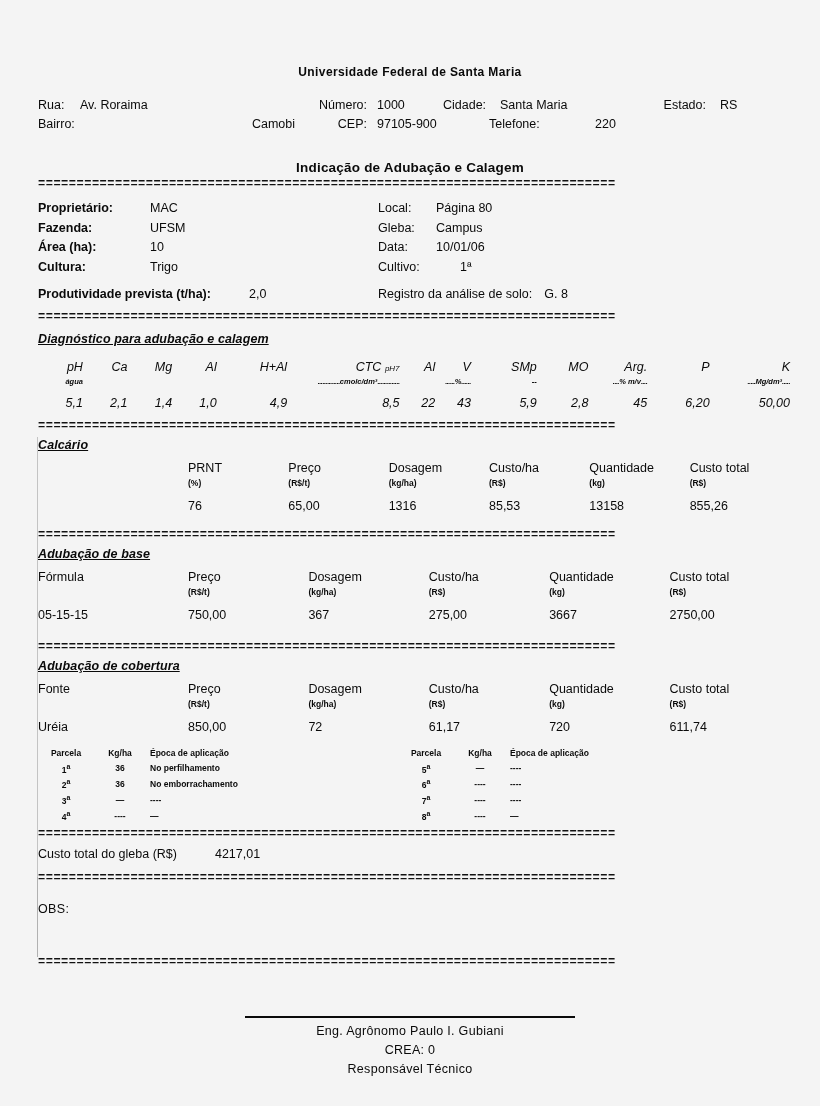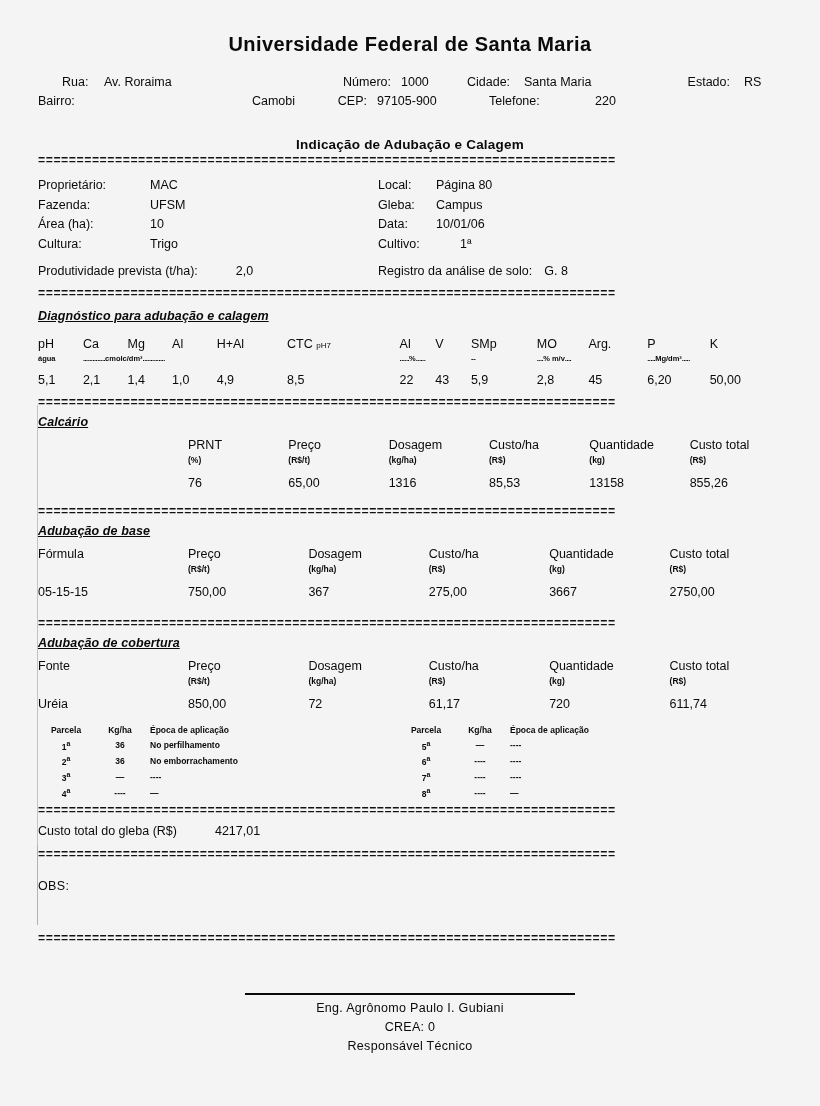--- a/index.html
+++ b/index.html
@@ -36,38 +36,39 @@
     left: 37px;
     top: 845px;
     width: 1px;
     height: 80px;
     background: #9b9b9b;
     opacity: .45;
   }
 
   .doc-title {
     text-align: center;
-    font-size: 20px;
+    font-size: 12px;
     font-weight: bold;
     letter-spacing: .4px;
     padding-top: 33px;
+    margin-top: 32px;
   }
   .addr {
     margin-top: 17px;
     padding: 0 36px 0 38px;
     font-size: 12.5px;
     line-height: 19px;
   }
   .addr-row {
     display: flex;
     align-items: baseline;
     white-space: pre;
   }
   .lbl { font-weight: normal; }
-  .a-rua     { width: 42px; margin-left: 24px; }
+  .a-rua     { width: 42px; }
   .a-ruav    { width: 215px; }
   .a-num     { width: 72px; text-align: right; }
   .a-numv    { width: 66px; padding-left: 10px; }
   .a-cid     { width: 52px; }
   .a-cidv    { width: 150px; padding-left: 5px; }
   .a-est     { width: 56px; text-align: right;}
   .a-estv    { padding-left: 14px; }
 
   .a-bai     { width: 50px; }
   .a-baiv    { width: 207px; text-align: right; }
@@ -105,42 +106,42 @@
   .props {
     display: flex;
     margin-top: 9px;
     line-height: 19.5px;
     font-size: 12.5px;
   }
   .props .col-l { width: 340px; }
   .props .col-r { flex: 1; }
   .prow { display: flex; white-space: pre; }
   .pk { display: inline-block; }
-  .col-l .pk { width: 112px; }
+  .col-l .pk { width: 112px; font-weight: bold; }
   .col-r .pk { width: 58px; }
   .prow.wide .pk { width: auto; }
   .pv { display: inline-block; }
 
   .underline-head {
     font-size: 12.5px;
     font-style: italic;
     font-weight: bold;
     text-decoration: underline;
     margin-top: 9px;
     letter-spacing: .1px;
   }
 
   
   .soil {
     width: 100%;
     border-collapse: collapse;
     margin-top: 14px;
     font-size: 12.5px;
   }
-  .soil td { text-align: left; padding: 0; }
+  .soil td { text-align: right; padding: 0; font-style: italic; }
   .soil tr.hdr td { font-size: 12.5px; padding-bottom: 3px; }
   .soil tr.unit td {
     font-size: 7.5px;
     font-weight: bold;
     padding-bottom: 7px;
     white-space: nowrap;
   }
   .soil tr.vals td { font-size: 12.5px; padding-top: 3px; }
   .sub7 { font-size: 8px; vertical-align: baseline; }
   .lead { letter-spacing: -0.5px; }

